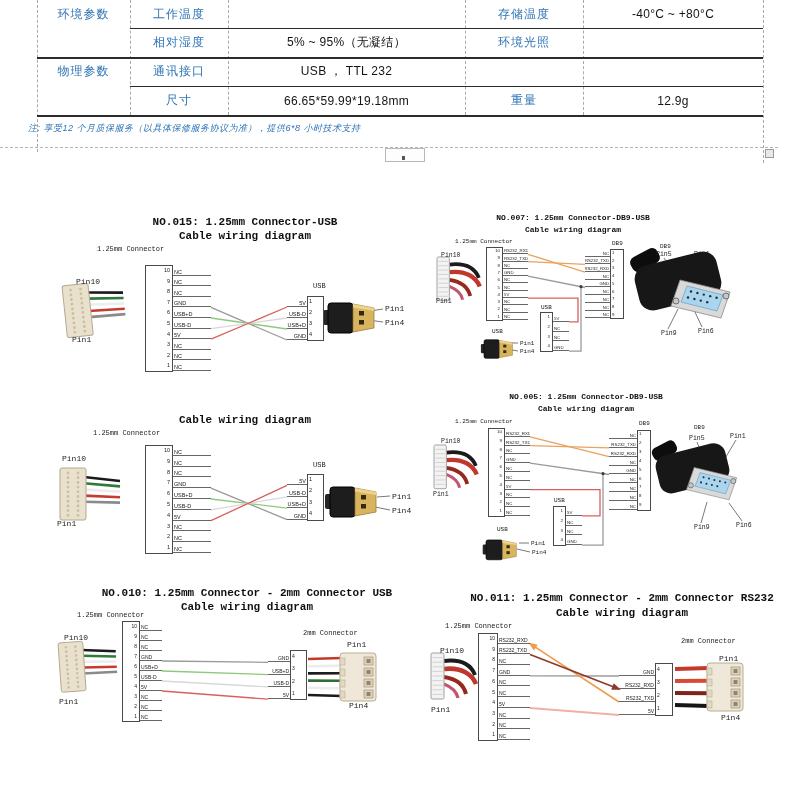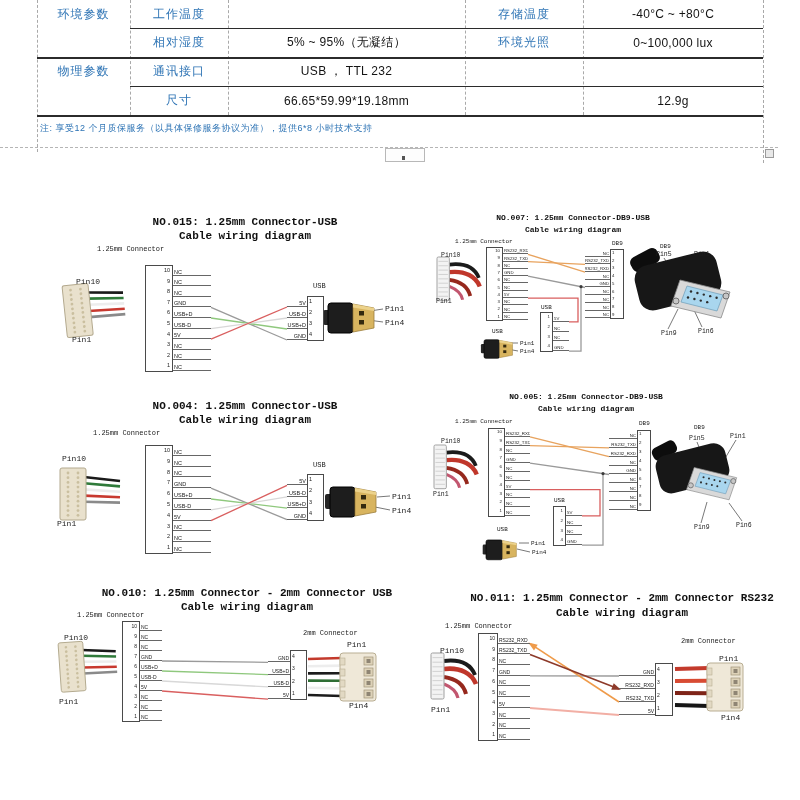--- a/index.html
+++ b/index.html
@@ -330,31 +330,31 @@
     <div class="hline" style="position: absolute; left: 130px; top: 86px; width: 633px; height: 1px;"></div>
     <div class="hdash" style="position: absolute; left: 0px; top: 147px; width: 778px; height: 0px;"></div>
     <div class="cell spec-h" style="position: absolute; left: 39px; top: 0px; width: 89px; height: 28px;">环境参数</div>
     <div class="cell spec-h" style="position: absolute; left: 132px; top: 0px; width: 94px; height: 28px;">工作温度</div>
     <div class="cell spec-h" style="position: absolute; left: 467px; top: 0px; width: 114px; height: 28px;">存储温度</div>
     <div class="cell spec-v" style="position: absolute; left: 585px; top: 0px; width: 176px; height: 28px;">-40°C ~ +80°C</div>
     <div class="cell spec-h" style="position: absolute; left: 39px; top: 28px; width: 89px; height: 29px;"></div>
     <div class="cell spec-h" style="position: absolute; left: 132px; top: 28px; width: 94px; height: 29px;">相对湿度</div>
     <div class="cell spec-v" style="position: absolute; left: 230px; top: 28px; width: 233px; height: 29px;">5% ~ 95%（无凝结）</div>
     <div class="cell spec-h" style="position: absolute; left: 467px; top: 28px; width: 114px; height: 29px;">环境光照</div>
-    <div class="cell spec-v" style="position: absolute; left: 585px; top: 28px; width: 176px; height: 29px;">0~100,000 lux</div>
     <div class="cell spec-h" style="position: absolute; left: 132px; top: 57px; width: 94px; height: 29px;">通讯接口</div>
     <div class="cell spec-h" style="position: absolute; left: 39px; top: 57px; width: 89px; height: 29px;">物理参数</div>
     <div class="cell spec-v" style="position: absolute; left: 230px; top: 57px; width: 233px; height: 29px;">USB ， TTL 232</div>
     <div class="cell spec-h" style="position: absolute; left: 467px; top: 57px; width: 114px; height: 29px;"></div>
     <div class="cell spec-v" style="position: absolute; left: 585px; top: 57px; width: 176px; height: 29px;"></div>
     <div class="cell spec-h" style="position: absolute; left: 39px; top: 86px; width: 89px; height: 29px;"></div>
     <div class="cell spec-h" style="position: absolute; left: 132px; top: 86px; width: 94px; height: 29px;">尺寸</div>
     <div class="cell spec-v" style="position: absolute; left: 230px; top: 86px; width: 233px; height: 29px;">66.65*59.99*19.18mm</div>
+    <div class="cell spec-h" style="position: absolute; left: 467px; top: 86px; width: 114px; height: 29px;">重量</div>
     <div class="cell spec-v" style="position: absolute; left: 585px; top: 86px; width: 176px; height: 29px;">12.9g</div>
-    <div class="note" style="position: absolute; left: 40px; top: 122px; width: 710px; height: 16px;">注: 享受12 个月质保服务（以具体保修服务协议为准），提供6*8 小时技术支持</div>
+    <div class="note" style="position: absolute; left: 28px; top: 122px; width: 710px; height: 16px; font-style: italic;">注: 享受12 个月质保服务（以具体保修服务协议为准），提供6*8 小时技术支持</div>
     <div class="widgetbox" style="position: absolute; left: 385px; top: 148px; width: 38px; height: 12px;"></div>
     <div class="widgettick" style="position: absolute; left: 402px; top: 156px; width: 3px; height: 4px;"></div>
     <div class="cornerglyph" style="position: absolute; left: 765px; top: 149px; width: 7px; height: 7px;"></div>
     <div class="dtitle" style="position: absolute; left: 25px; top: 216px; width: 440px; height: 15px; font-size: 11px;">NO.015: 1.25mm Connector-USB</div>
     <div class="dtitle" style="position: absolute; left: 25px; top: 230px; width: 440px; height: 15px; font-size: 11px;">Cable wiring diagram</div>
     <div class="ladlabel" style="position: absolute; left: 97px; top: 245px; font-size: 7px;">1.25mm Connector</div>
     <div class="ladbox" style="position: absolute; left: 145px; top: 265px; width: 28px; height: 107px;"></div>
     <div class="pinnum" style="position: absolute; font-size: 5.5px; line-height: 10.6px; text-align: right; left: 147px; top: 265px; width: 23px; height: 10.6px;">10</div>
     <div class="sig" style="position: absolute; font-size: 5.5px; justify-content: flex-start; padding-left: 1px; padding-right: 1px; left: 173px; top: 265px; width: 38px; height: 10.6px;">NC</div>
     <div class="pinnum" style="position: absolute; font-size: 5.5px; line-height: 10.6px; text-align: right; left: 147px; top: 275.6px; width: 23px; height: 10.6px;">9</div>
@@ -446,21 +446,20 @@
     <div class="pinlab" style="position: absolute; left: 441px; top: 252px; font-size: 6.5px;">Pin10</div>
     <div class="pinlab" style="position: absolute; left: 436px; top: 298px; font-size: 6.5px;">Pin1</div>
     <div class="pinlab" style="position: absolute; left: 492px; top: 328px; font-size: 6px;">USB</div>
     <div class="pinlab" style="position: absolute; left: 520px; top: 340px; font-size: 6px;">Pin1</div>
     <div class="pinlab" style="position: absolute; left: 520px; top: 348px; font-size: 6px;">Pin4</div>
     <div class="pinlab" style="position: absolute; left: 660px; top: 243px; font-size: 6px;">DB9</div>
     <div class="pinlab" style="position: absolute; left: 656px; top: 251px; font-size: 6.5px;">Pin5</div>
     <div class="pinlab" style="position: absolute; left: 694px; top: 251px; font-size: 6.5px;">Pin1</div>
     <div class="pinlab" style="position: absolute; left: 661px; top: 330px; font-size: 6.5px;">Pin9</div>
     <div class="pinlab" style="position: absolute; left: 698px; top: 328px; font-size: 6.5px;">Pin6</div>
-    <div class="dtitle" style="position: absolute; left: 25px; top: 400px; width: 440px; height: 15px; font-size: 11px;">NO.004: 1.25mm Connector-USB</div>
     <div class="dtitle" style="position: absolute; left: 25px; top: 414px; width: 440px; height: 15px; font-size: 11px;">Cable wiring diagram</div>
     <div class="ladlabel" style="position: absolute; left: 93px; top: 429px; font-size: 7px;">1.25mm Connector</div>
     <div class="ladbox" style="position: absolute; left: 145px; top: 445px; width: 28px; height: 109px;"></div>
     <div class="pinnum" style="position: absolute; font-size: 5.5px; line-height: 10.8px; text-align: right; left: 147px; top: 445px; width: 23px; height: 10.8px;">10</div>
     <div class="sig" style="position: absolute; font-size: 5.5px; justify-content: flex-start; padding-left: 1px; padding-right: 1px; left: 173px; top: 445px; width: 38px; height: 10.8px;">NC</div>
     <div class="pinnum" style="position: absolute; font-size: 5.5px; line-height: 10.8px; text-align: right; left: 147px; top: 455.8px; width: 23px; height: 10.8px;">9</div>
     <div class="sig" style="position: absolute; font-size: 5.5px; justify-content: flex-start; padding-left: 1px; padding-right: 1px; left: 173px; top: 455.8px; width: 38px; height: 10.8px;">NC</div>
     <div class="pinnum" style="position: absolute; font-size: 5.5px; line-height: 10.8px; text-align: right; left: 147px; top: 466.6px; width: 23px; height: 10.8px;">8</div>
     <div class="sig" style="position: absolute; font-size: 5.5px; justify-content: flex-start; padding-left: 1px; padding-right: 1px; left: 173px; top: 466.6px; width: 38px; height: 10.8px;">NC</div>
     <div class="pinnum" style="position: absolute; font-size: 5.5px; line-height: 10.8px; text-align: right; left: 147px; top: 477.4px; width: 23px; height: 10.8px;">7</div>

